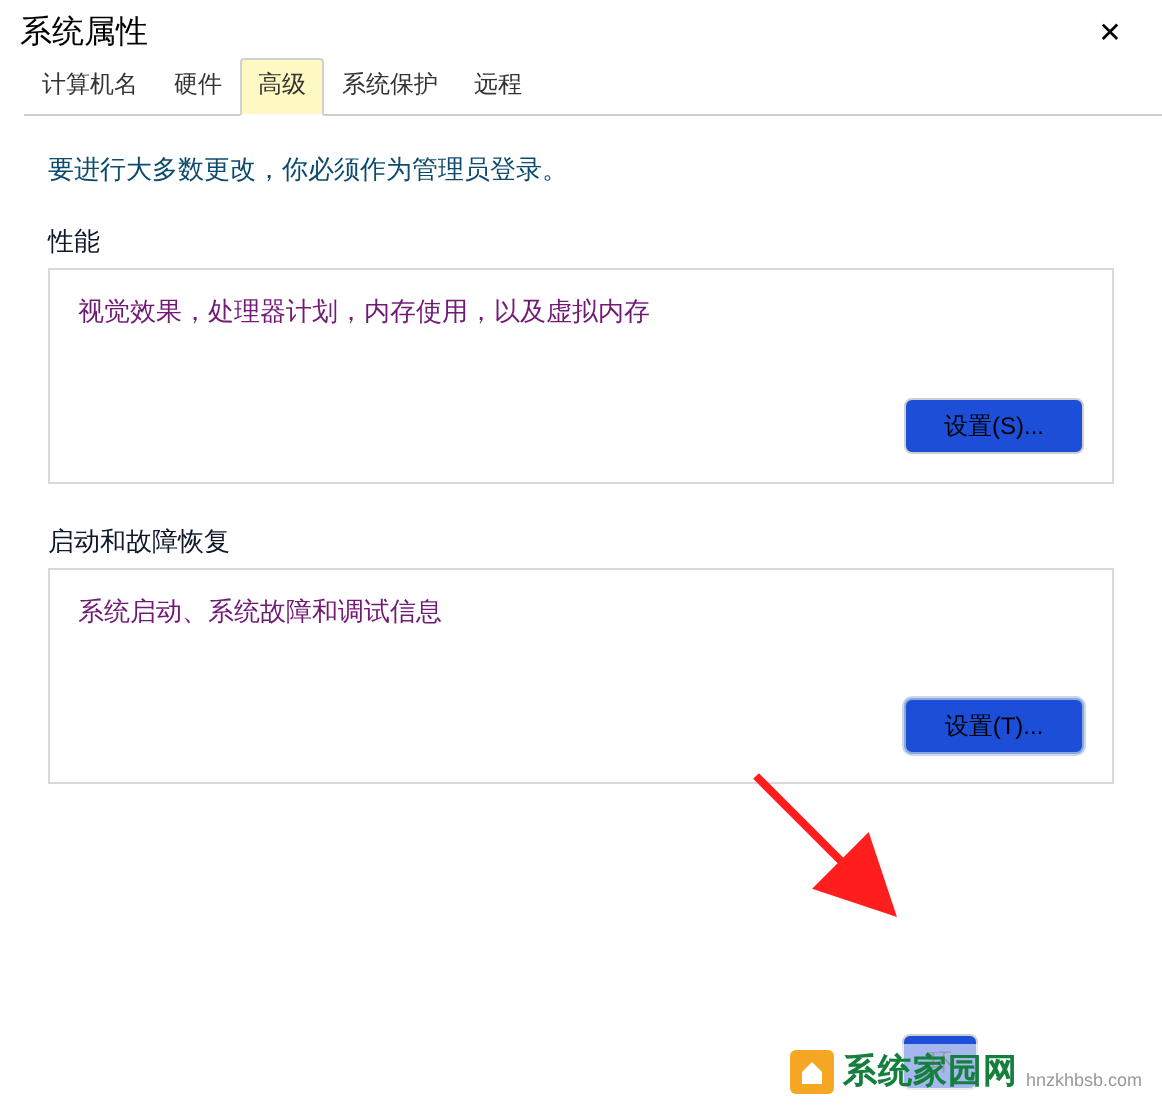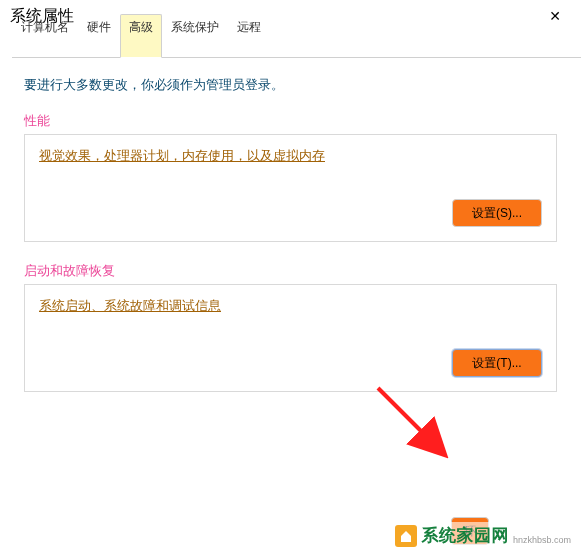--- a/index.html
+++ b/index.html
@@ -40,21 +40,21 @@
     .tabs::after {
       content: "";
       position: absolute;
       left: 12px;
       right: 0;
       bottom: 0;
       height: 1px;
       background: #d0d0d0;
     }
     .tab {
-      padding: 4px 8px 21px;
+      padding: 4px 8px 6px;
       font-size: 12px;
       border: 1px solid transparent;
       position: relative;
       z-index: 1;
       color: #333;
     }
     .tab.active {
       border: 1px solid #d0d0d0;
       border-bottom: 1px solid #fff;
       background: #fef9c3;
@@ -69,42 +69,41 @@
       font-size: 13px;
       margin-bottom: 18px;
       color: #0c4a6e;
     }
     .group {
       margin-bottom: 20px;
     }
     .group-label {
       font-size: 13px;
       margin-bottom: 4px;
-      color: #ec4899;
+      color: #0f172a;
     }
     .group-box {
       border: 1px solid #d9d9d9;
       padding: 12px 14px 14px 14px;
     }
     .group-desc {
       font-size: 13px;
       margin-bottom: 28px;
-      color: #a16207;
-      text-decoration: underline;
+      color: #701a75;
     }
     .btn-row {
       display: flex;
       justify-content: flex-end;
     }
     .win-btn {
       min-width: 90px;
       height: 28px;
       border: 1px solid #cfcfcf;
       border-radius: 4px;
-      background: #f97316;
+      background: #1d4ed8;
       font-size: 12px;
       font-family: inherit;
       cursor: default;
       padding: 0 12px;
     }
     .win-btn.recommended {
       border: 1px solid #8aa9d6;
       box-shadow: 0 0 0 1px #c7d8f0;
     }
     .bottom-btn {

